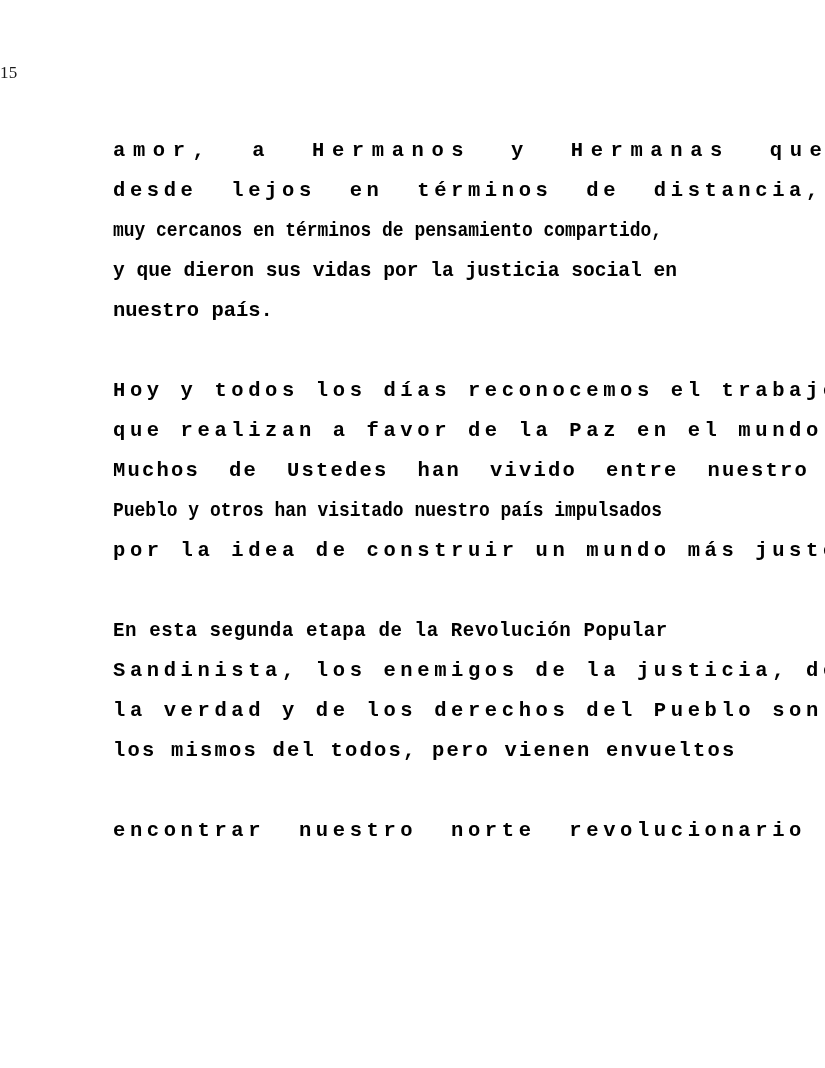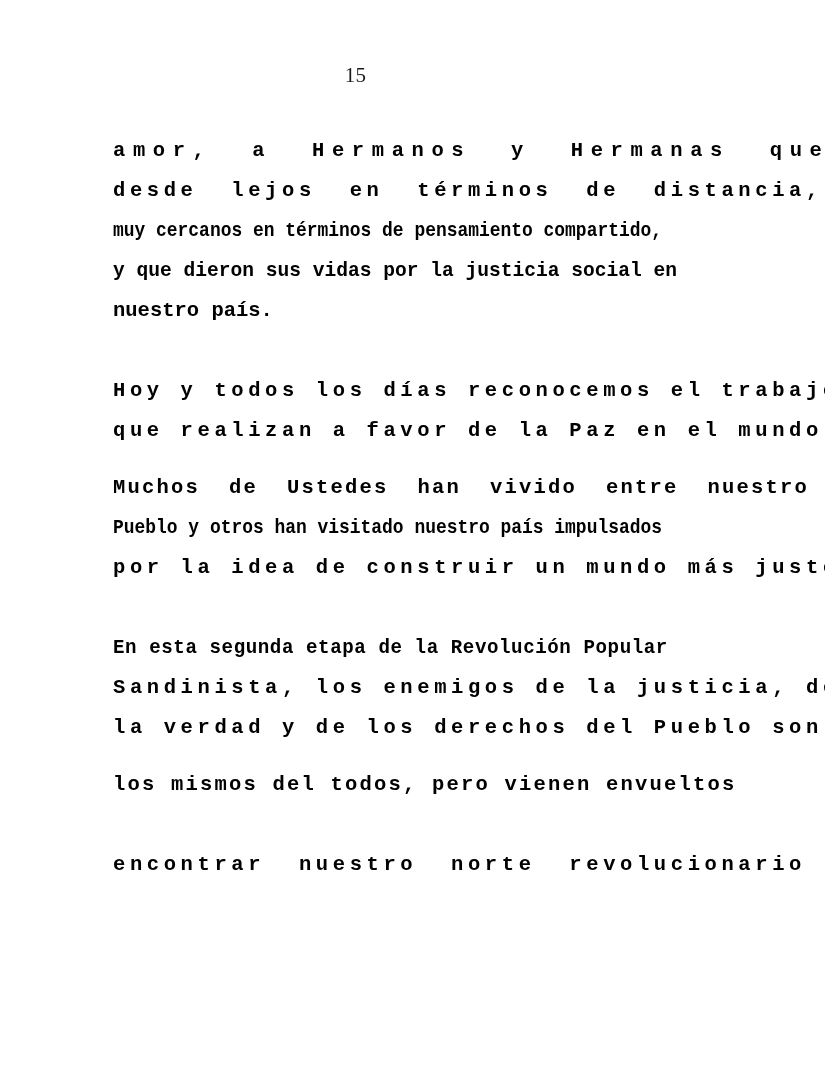--- a/index.html
+++ b/index.html
@@ -12,23 +12,23 @@
     width: 825px;
     height: 1068px;
     background: #ffffff;
     overflow: hidden;
   }
   .page-number {
     position: absolute;
     top: 63px;
     left: 0;
     width: 711px;
-    text-align: center;
+    text-align: left;
     font-family: "Liberation Serif", "DejaVu Serif", serif;
-    font-size: 21px;
+    font-size: 17px;
     font-weight: 400;
     color: #1a1a1a;
     letter-spacing: 0.2px;
   }
   .body-text {
     position: absolute;
     left: 113px;
     top: 131px;
     width: 598px;
   }
@@ -44,21 +44,21 @@
     height: 40px;
     line-height: 40px;
     font-family: "Liberation Mono", "DejaVu Sans Mono", monospace;
     font-weight: 700;
     font-size: 20.5px;
     color: #000000;
     white-space: pre;
     overflow: visible;
     transform-origin: left center;
   }
-  .line[data-fit="w1"] { letter-spacing: 2.2px;  transform: scaleX(1); margin-top: 17px;     }
+  .line[data-fit="w1"] { letter-spacing: 2.2px;  transform: scaleX(1);     }
   .line[data-fit="w2"] { letter-spacing: 4.6px;  transform: scaleX(1);     }
   .line[data-fit="w3"] { letter-spacing: 7.6px;  transform: scaleX(1);     }
   .line[data-fit="c2"] { letter-spacing: 0px;    transform: scaleX(0.875); }
   .line[data-fit="c3"] { letter-spacing: 0.6px;  transform: scaleX(0.935); }
   .line[data-fit="c4"] { letter-spacing: 0px;    transform: scaleX(0.955); }
   .line[data-fit="flush"] { letter-spacing: 0px; transform: scaleX(1);     }
 </style>
 </head>
 <body>
 

